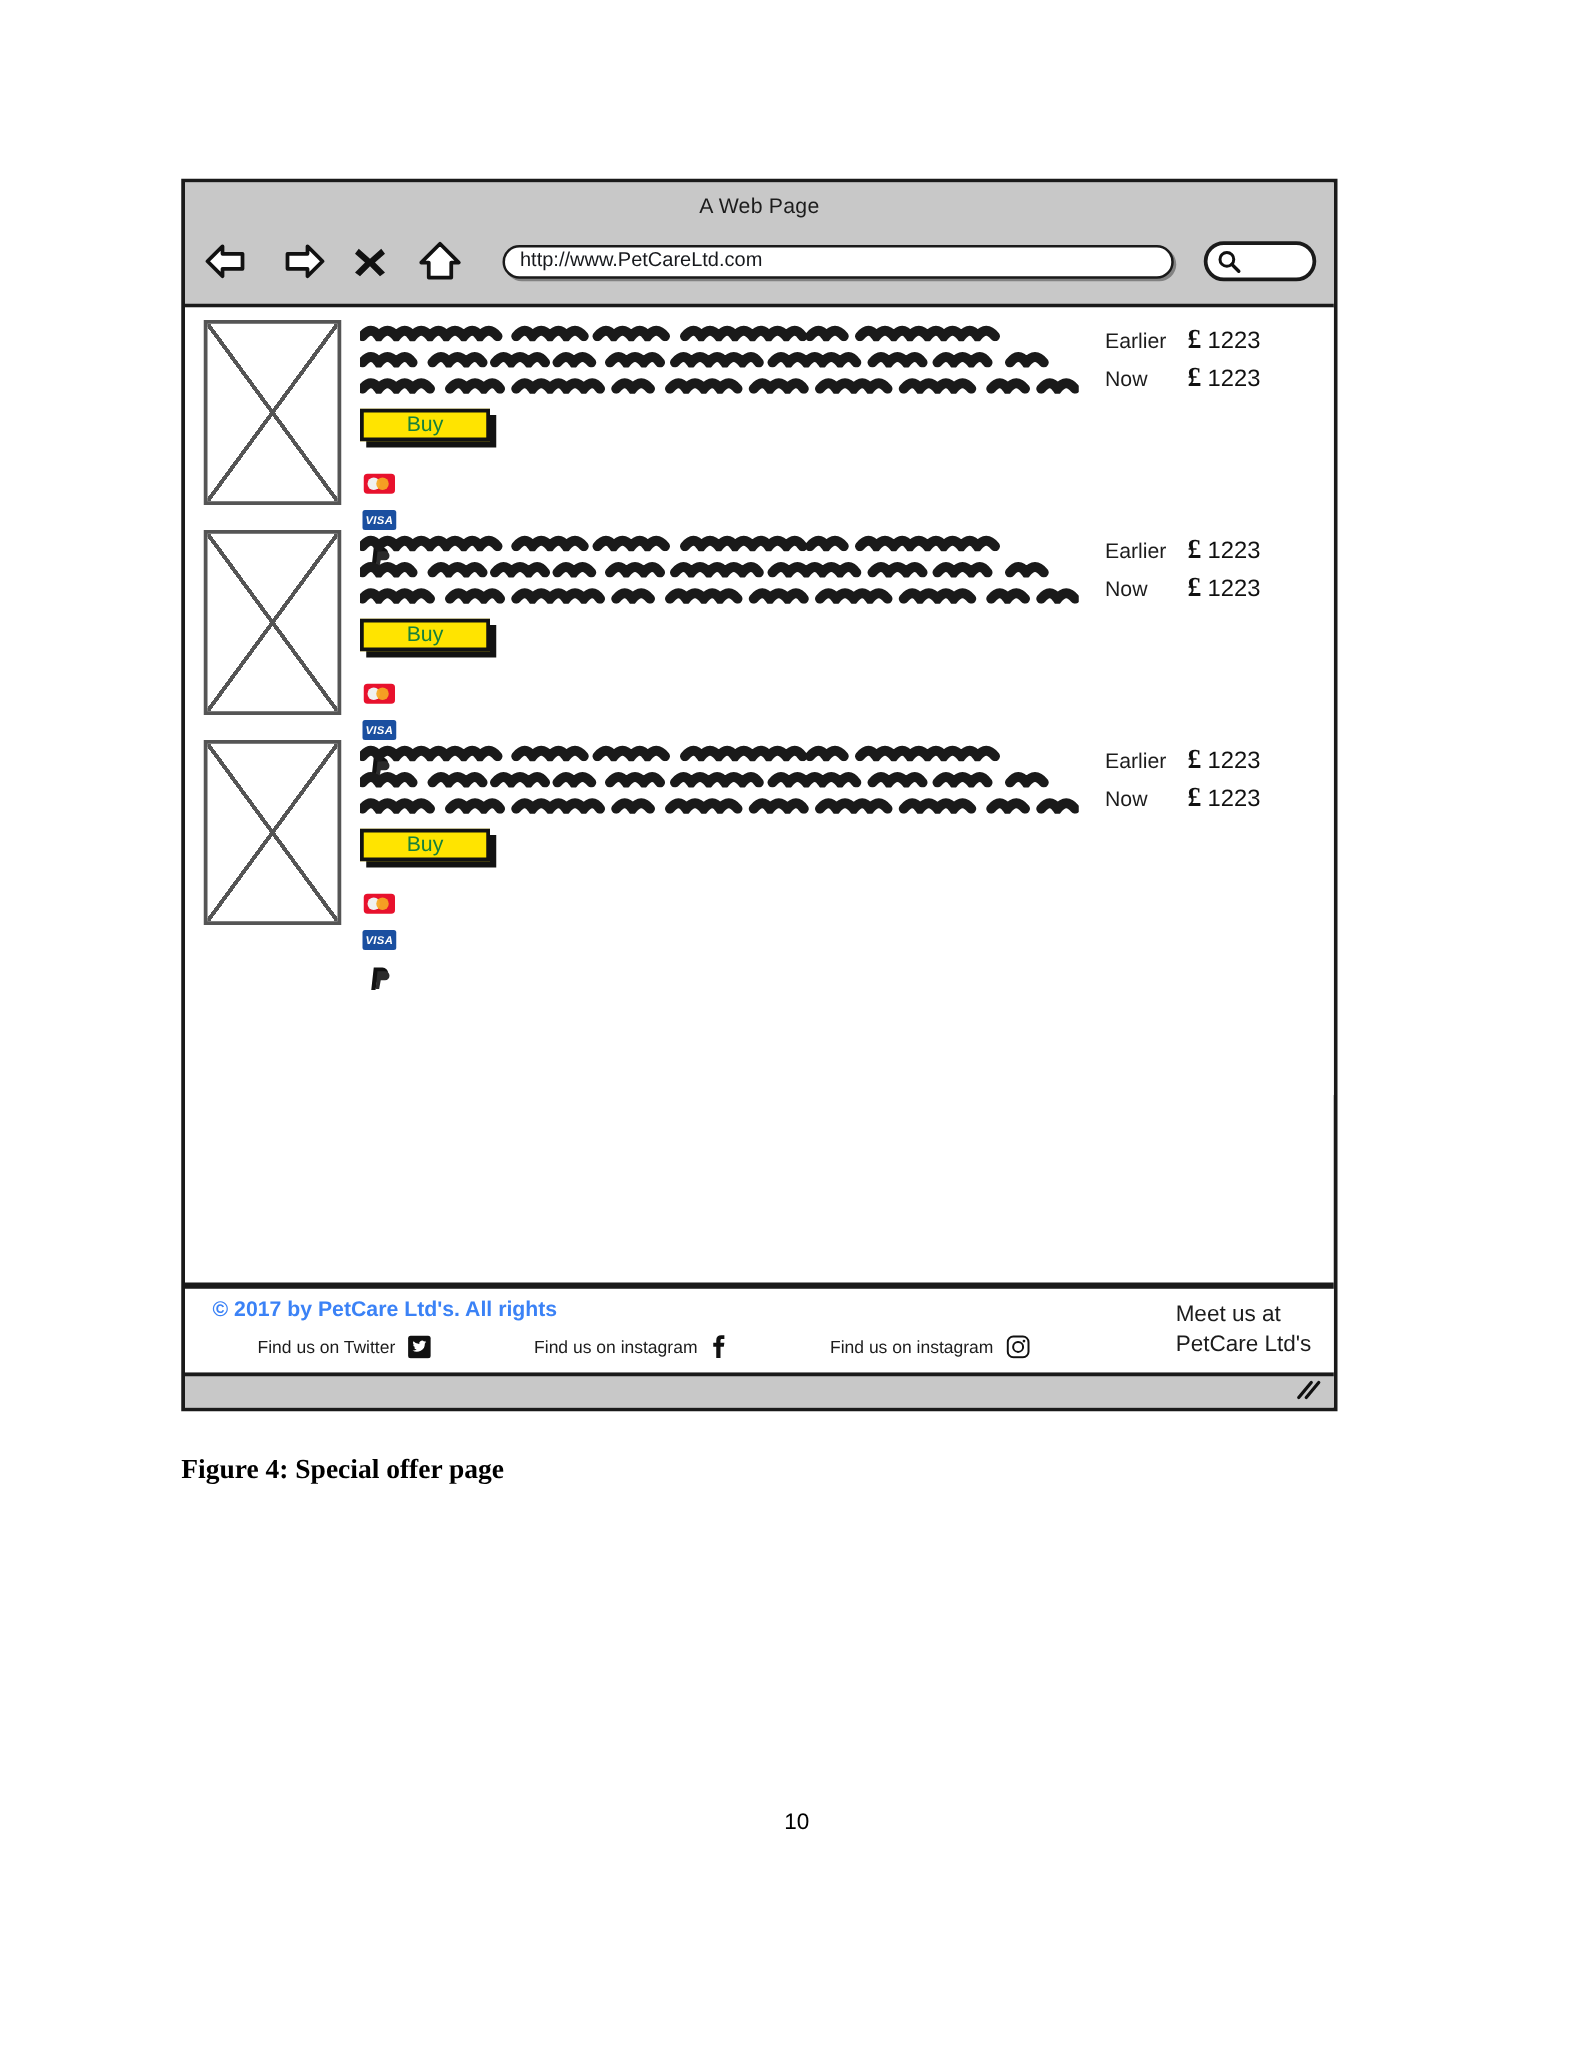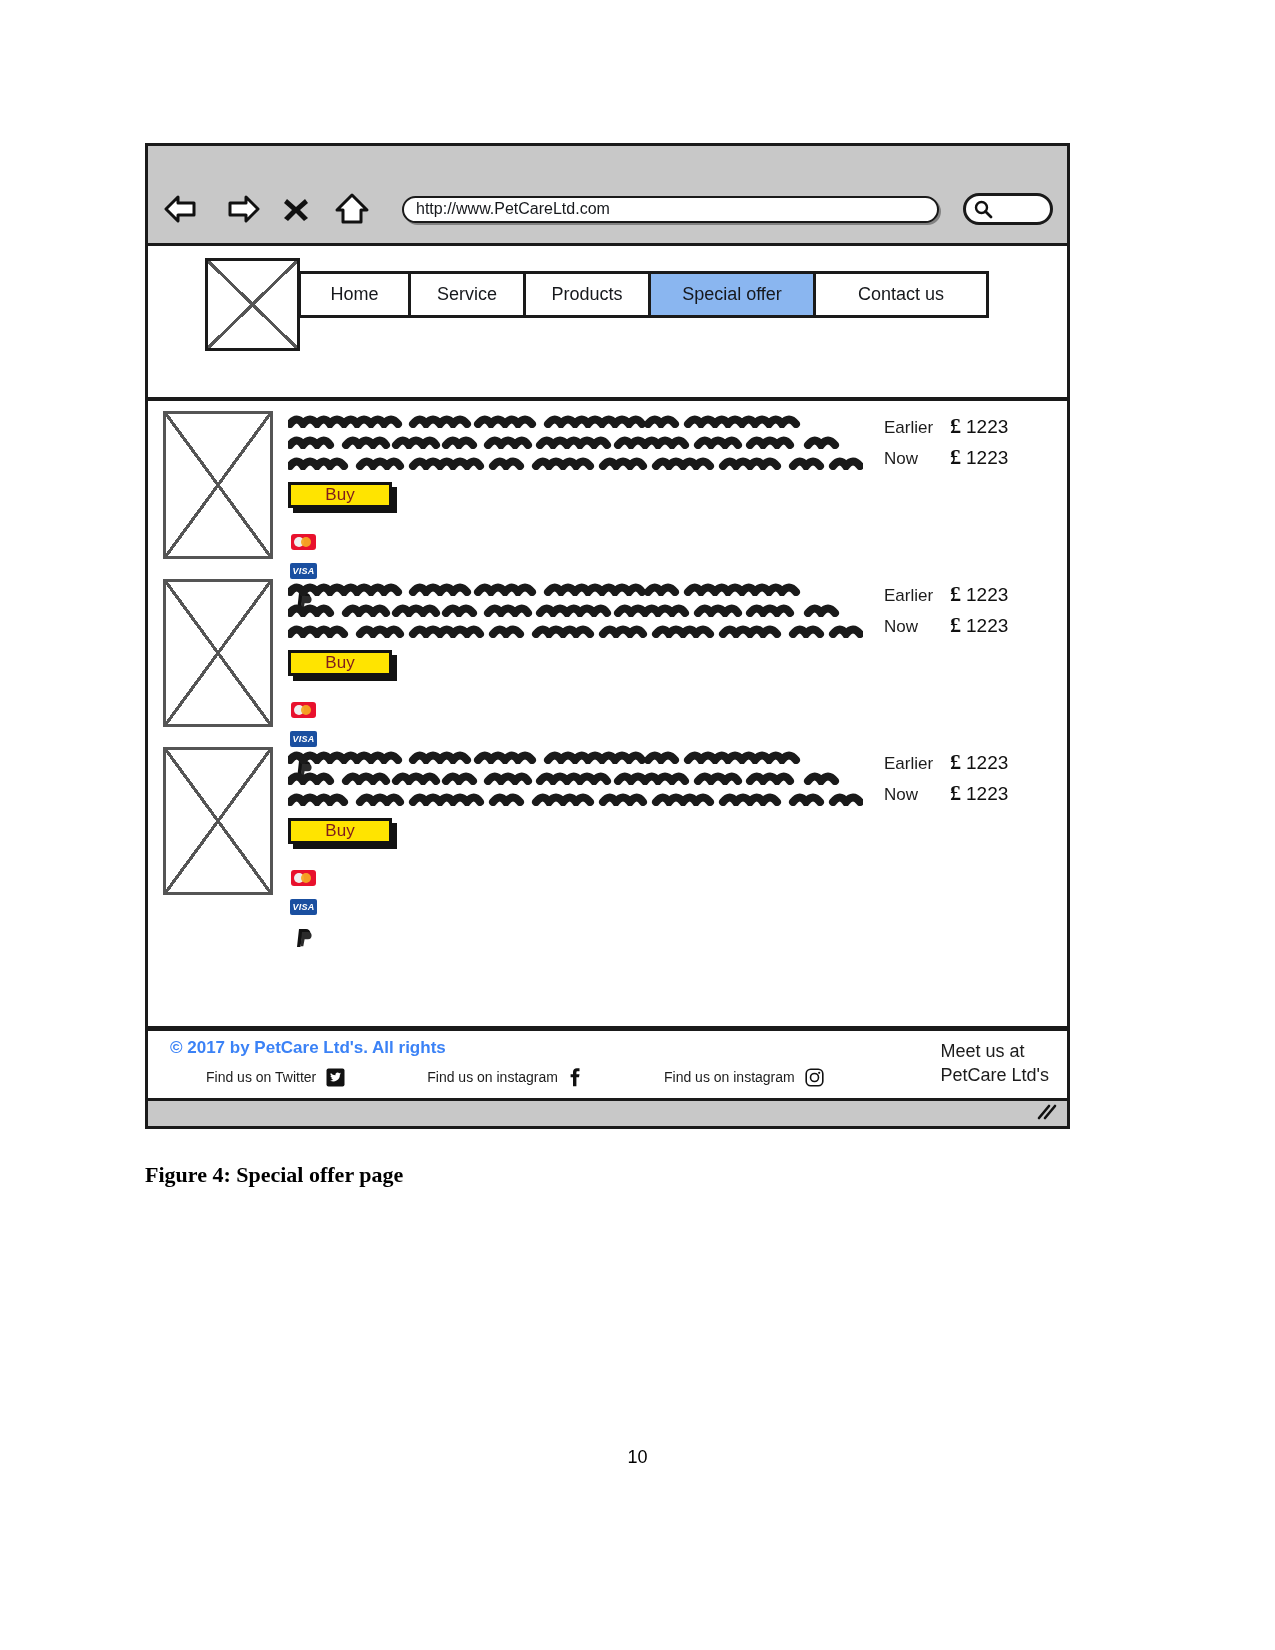--- a/index.html
+++ b/index.html
@@ -217,21 +217,21 @@
     left: 0; top: 0;
     width: 104px;
     height: 26px;
     background: #ffe400;
     border: 3px solid #121212;
     box-sizing: border-box;
     display: flex;
     align-items: center;
     justify-content: center;
     font-size: 17px;
-    color: #7f1d1d;
+    color: #15803d;
     font-family: "Liberation Sans", sans-serif;
   }
   .pay-row {
     position: absolute;
     left: 2px;
     top: 52px;
     display: flex;
     align-items: center;
     gap: 13px;
     flex-direction: column;
@@ -391,20 +391,21 @@
   }
 </style>
 </head>
 <body>
 
 <div class="doc-page">
 
   <div class="browser-window">
 
     <div class="chrome">
+      <div class="chrome-title">A Web Page</div>
       <div class="chrome-row">
 
         <div class="nav-ico">
           <svg width="40" height="30" viewBox="0 0 40 30">
             <path d="M14 3 L2 15 L14 27 L14 21 L30 21 L30 9 L14 9 Z" fill="#ffffff" stroke="#111111" stroke-width="3" stroke-linejoin="round"></path>
           </svg>
         </div>
 
         <div class="nav-ico">
           <svg width="40" height="30" viewBox="0 0 40 30">
@@ -431,41 +432,20 @@
         <div class="search-pill">
           <svg width="20" height="20" viewBox="0 0 20 20">
             <circle cx="8.5" cy="8.5" r="5.5" fill="none" stroke="#111111" stroke-width="2.4"></circle>
             <line x1="12.5" y1="12.5" x2="18" y2="18" stroke="#111111" stroke-width="2.8" stroke-linecap="round"></line>
           </svg>
         </div>
 
       </div>
     </div>
 
-    <div class="site-header">
-      <div class="logo-box xbox" style="left:57px; top:12px; width:95px; height:93px;"></div>
-
-      <div class="navbar" style="left:150px; top:25px;">
-        <div class="nav-item sep" style="width:110px">
-          <span>Home</span>
-        </div>
-        <div class="nav-item sep" style="width:115px">
-          <span>Service</span>
-        </div>
-        <div class="nav-item sep" style="width:125px">
-          <span>Products</span>
-        </div>
-        <div class="nav-item sep active" style="width:165px">
-          <span>Special offer</span>
-        </div>
-        <div class="nav-item" style="width:170px">
-          <span>Contact us</span>
-        </div>
-      </div>
-    </div>
 
     <div class="content">
 
       <div class="product">
         <div class="product-img xbox"></div>
         <div class="product-body">
           <div class="scribble-lines">
             <svg class="scribble" width="575" height="13" viewBox="0 0 575 13">
               <path d="M2 9 q7 -9 13 0 q7 -9 14 0 q7 -9 13 0 q7 -9 14 0 q7 -9 13 0 q7 -9 14 0 q7 -9 13 0 q7 -9 14 0 M125 9 q7 -9 13 0 q7 -9 14 0 q7 -9 13 0 q7 -9 14 0 M190 9 q7 -9 13 0 q7 -9 14 0 q7 -9 13 0 q7 -9 14 0 M260 9 q7 -9 13 0 q7 -9 14 0 q7 -9 13 0 q7 -9 14 0 q7 -9 13 0 q7 -9 14 0 q7 -9 13 0 M360 9 q7 -9 13 0 q7 -9 14 0 M400 9 q7 -9 13 0 q7 -9 14 0 q7 -9 13 0 q7 -9 14 0 q7 -9 13 0 q7 -9 14 0 q7 -9 13 0 q7 -9 14 0" fill="none" stroke="#1a1a1a" stroke-width="8" stroke-linecap="round"></path>
             </svg>

